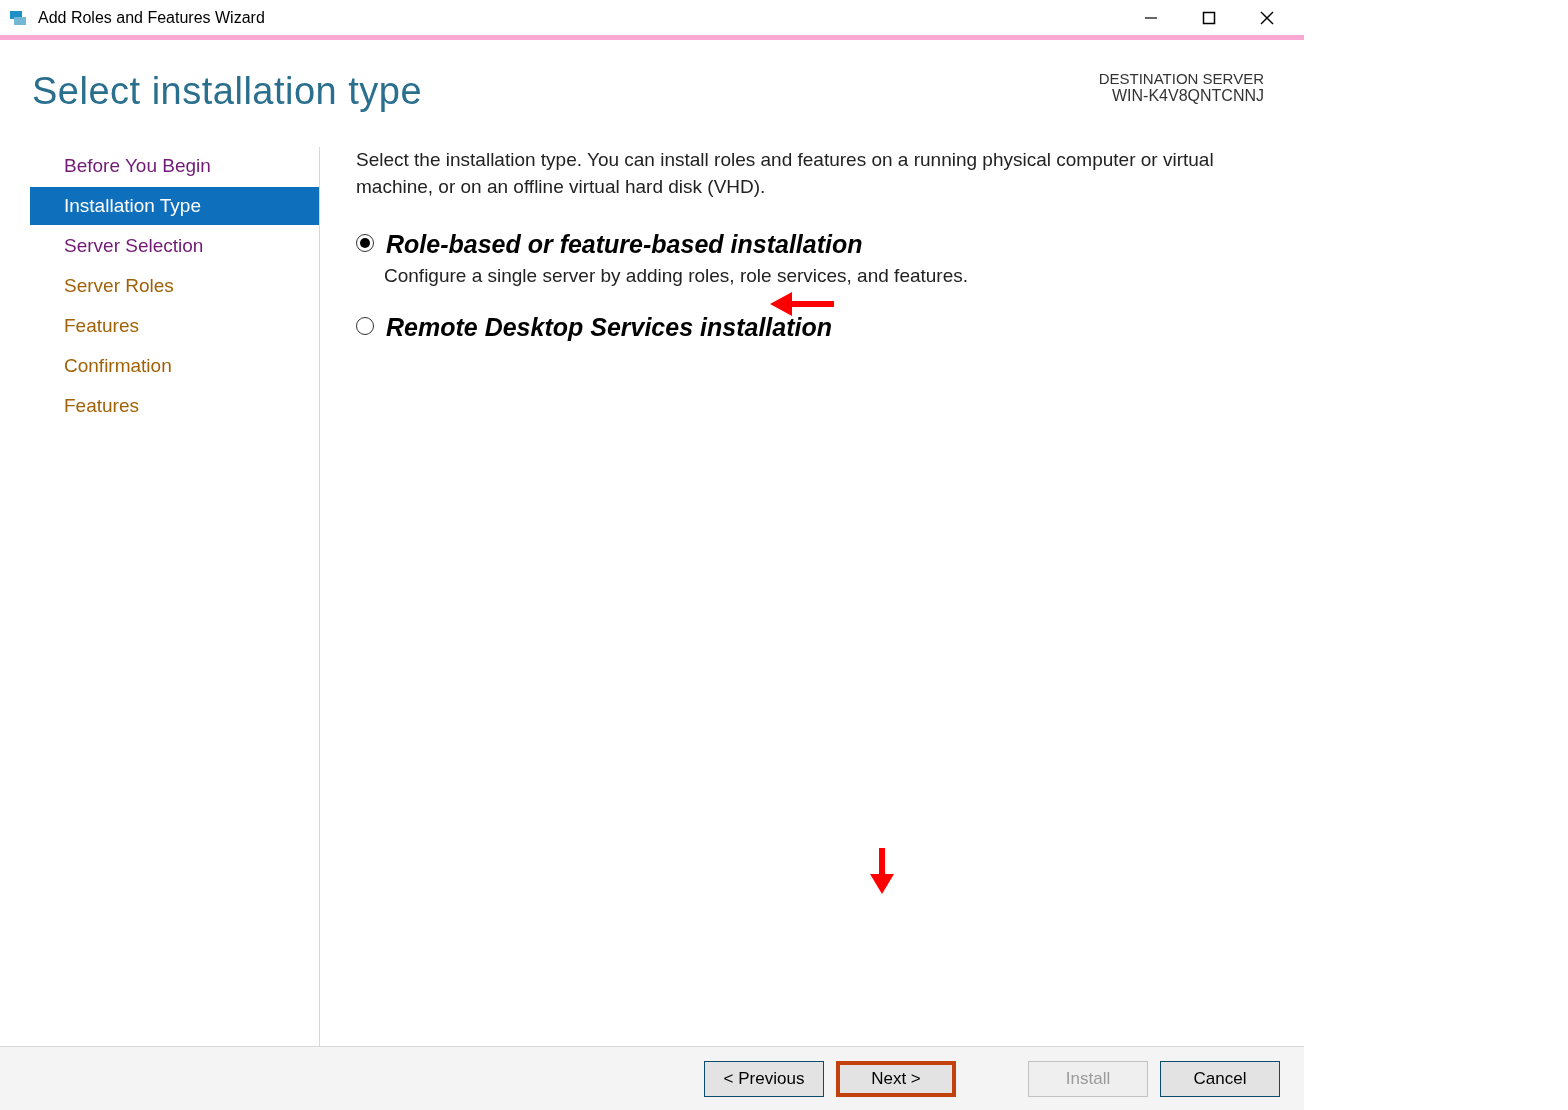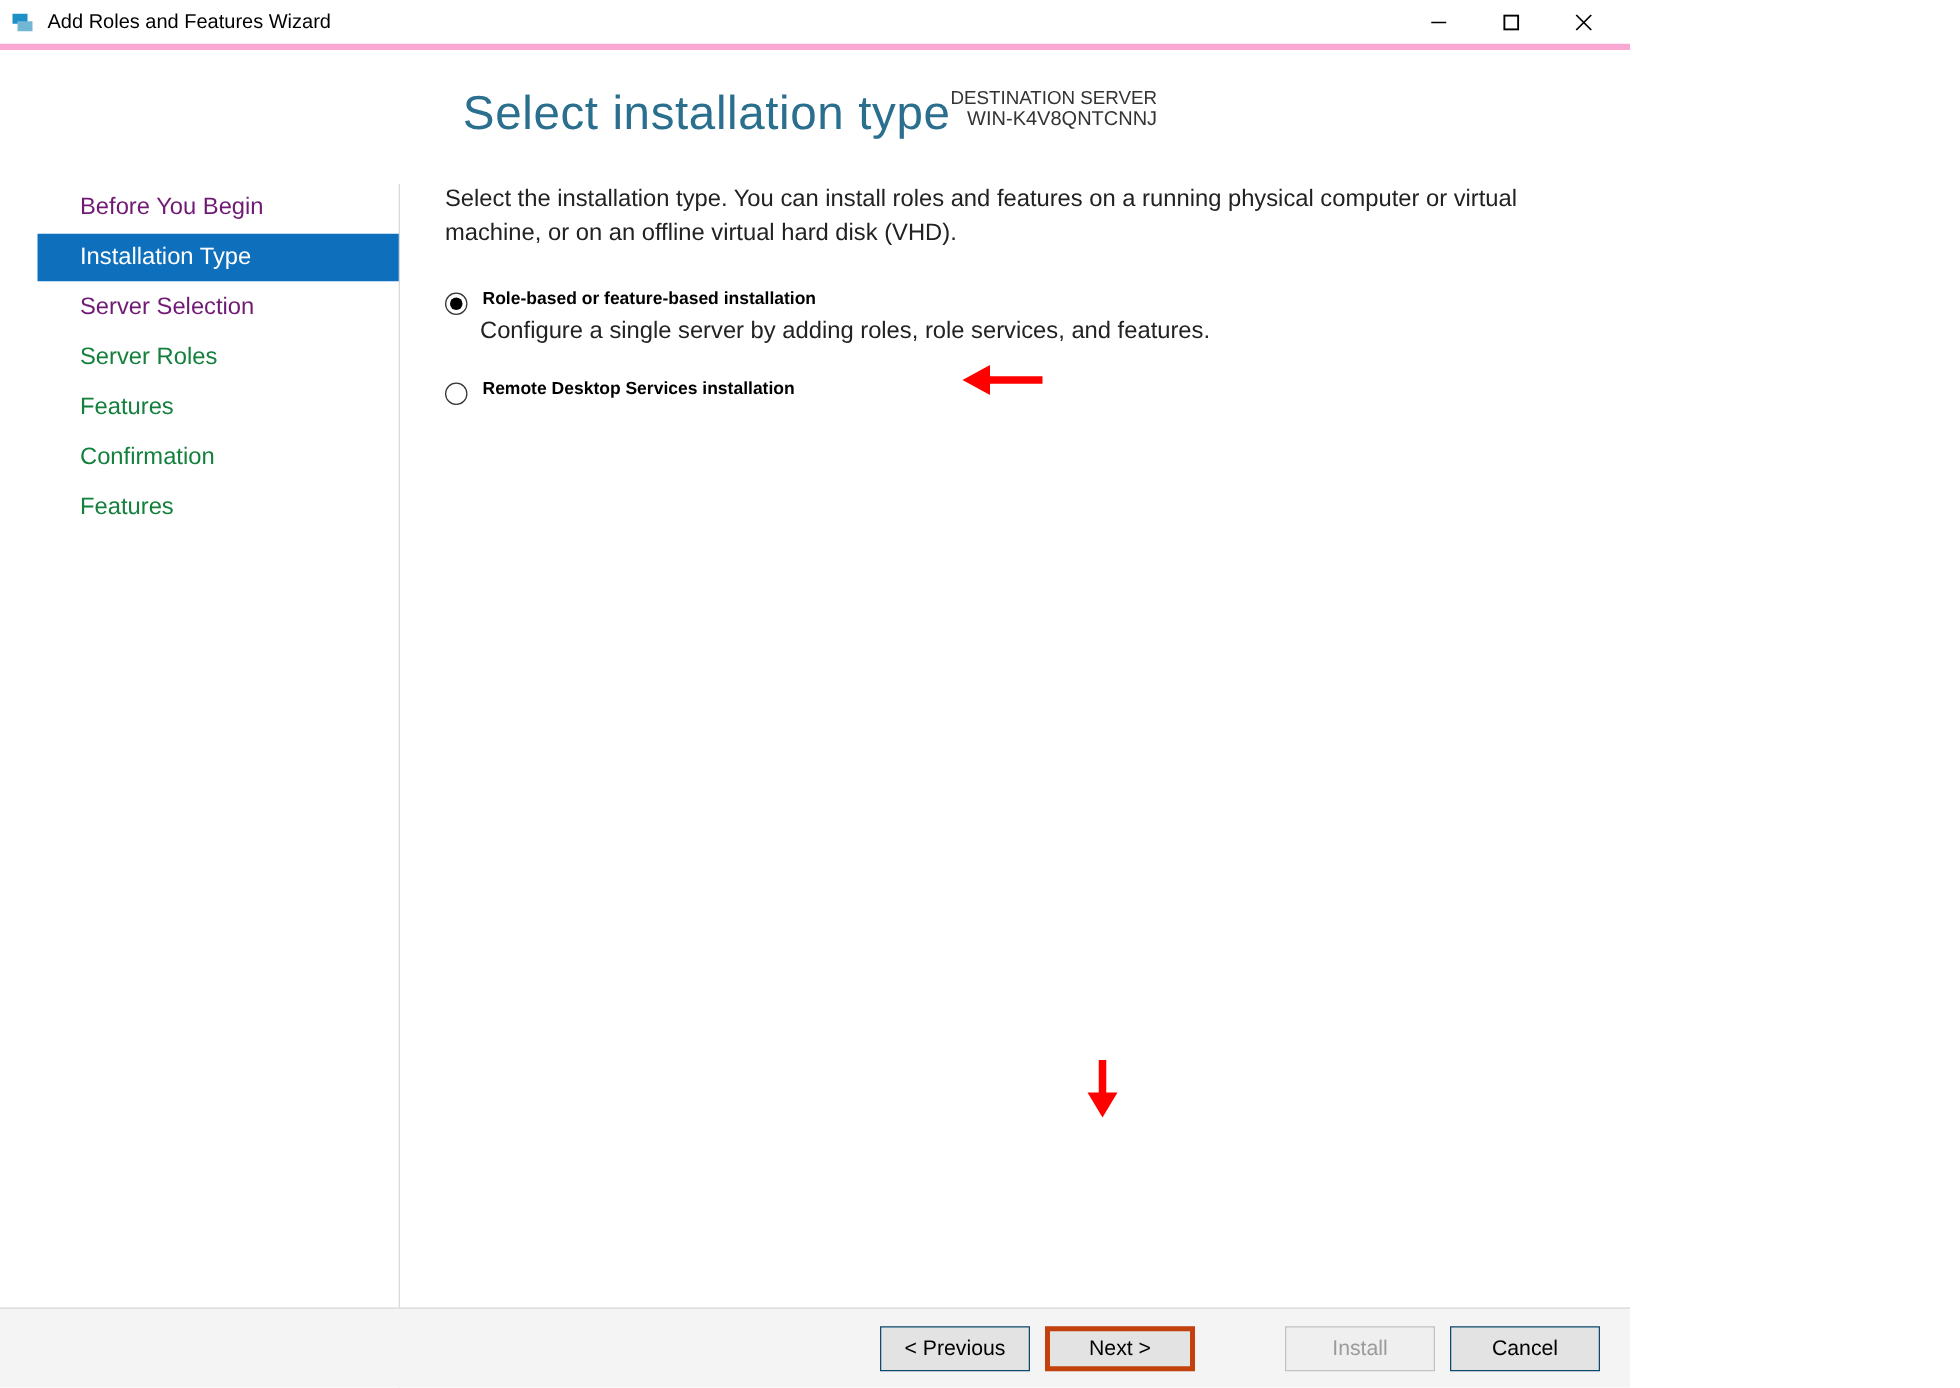--- a/index.html
+++ b/index.html
@@ -51,21 +51,21 @@
   cursor: pointer;
 }
 .content-area {
   display: flex;
   flex-direction: column;
   height: calc(100% - 40px);
   position: relative;
 }
 .header-row {
   display: flex;
-  justify-content: center;
+  justify-content: space-between;
   padding: 30px 40px 10px 32px;
   align-items: flex-start;
 }
 .page-heading {
   font-size: 38px;
   font-weight: 300;
   color: #2a6f8e;
   letter-spacing: 0.5px;
 }
 .dest-info {
@@ -99,21 +99,21 @@
   font-size: 19px;
   color: #701a75;
   cursor: pointer;
   margin-bottom: 2px;
 }
 .sidebar li.active {
   background: #0e6fbc;
   color: #fff;
 }
 .sidebar li.disabled {
-  color: #15803d;
+  color: #a16207;
   cursor: default;
 }
 .main-content {
   flex: 1;
   padding: 0 40px 0 36px;
 }
 .intro-text {
   font-size: 19px;
   color: #222;
   margin-bottom: 30px;
@@ -143,23 +143,24 @@
   width: 10px;
   height: 10px;
   background: #000;
   border-radius: 50%;
   top: 2.5px;
   left: 2.5px;
 }
 .radio-content { flex: 1; }
 .radio-title {
   font-weight: 700;
-  font-size: 14px;
+  font-size: 25px;
   color: #000;
   display: inline-block;
+  font-style: italic;
 }
 .radio-desc {
   font-size: 19px;
   color: #222;
   margin-top: 4px;
   margin-left: -2px;
   line-height: 1.35;
 }
 .footer {
   position: absolute;

